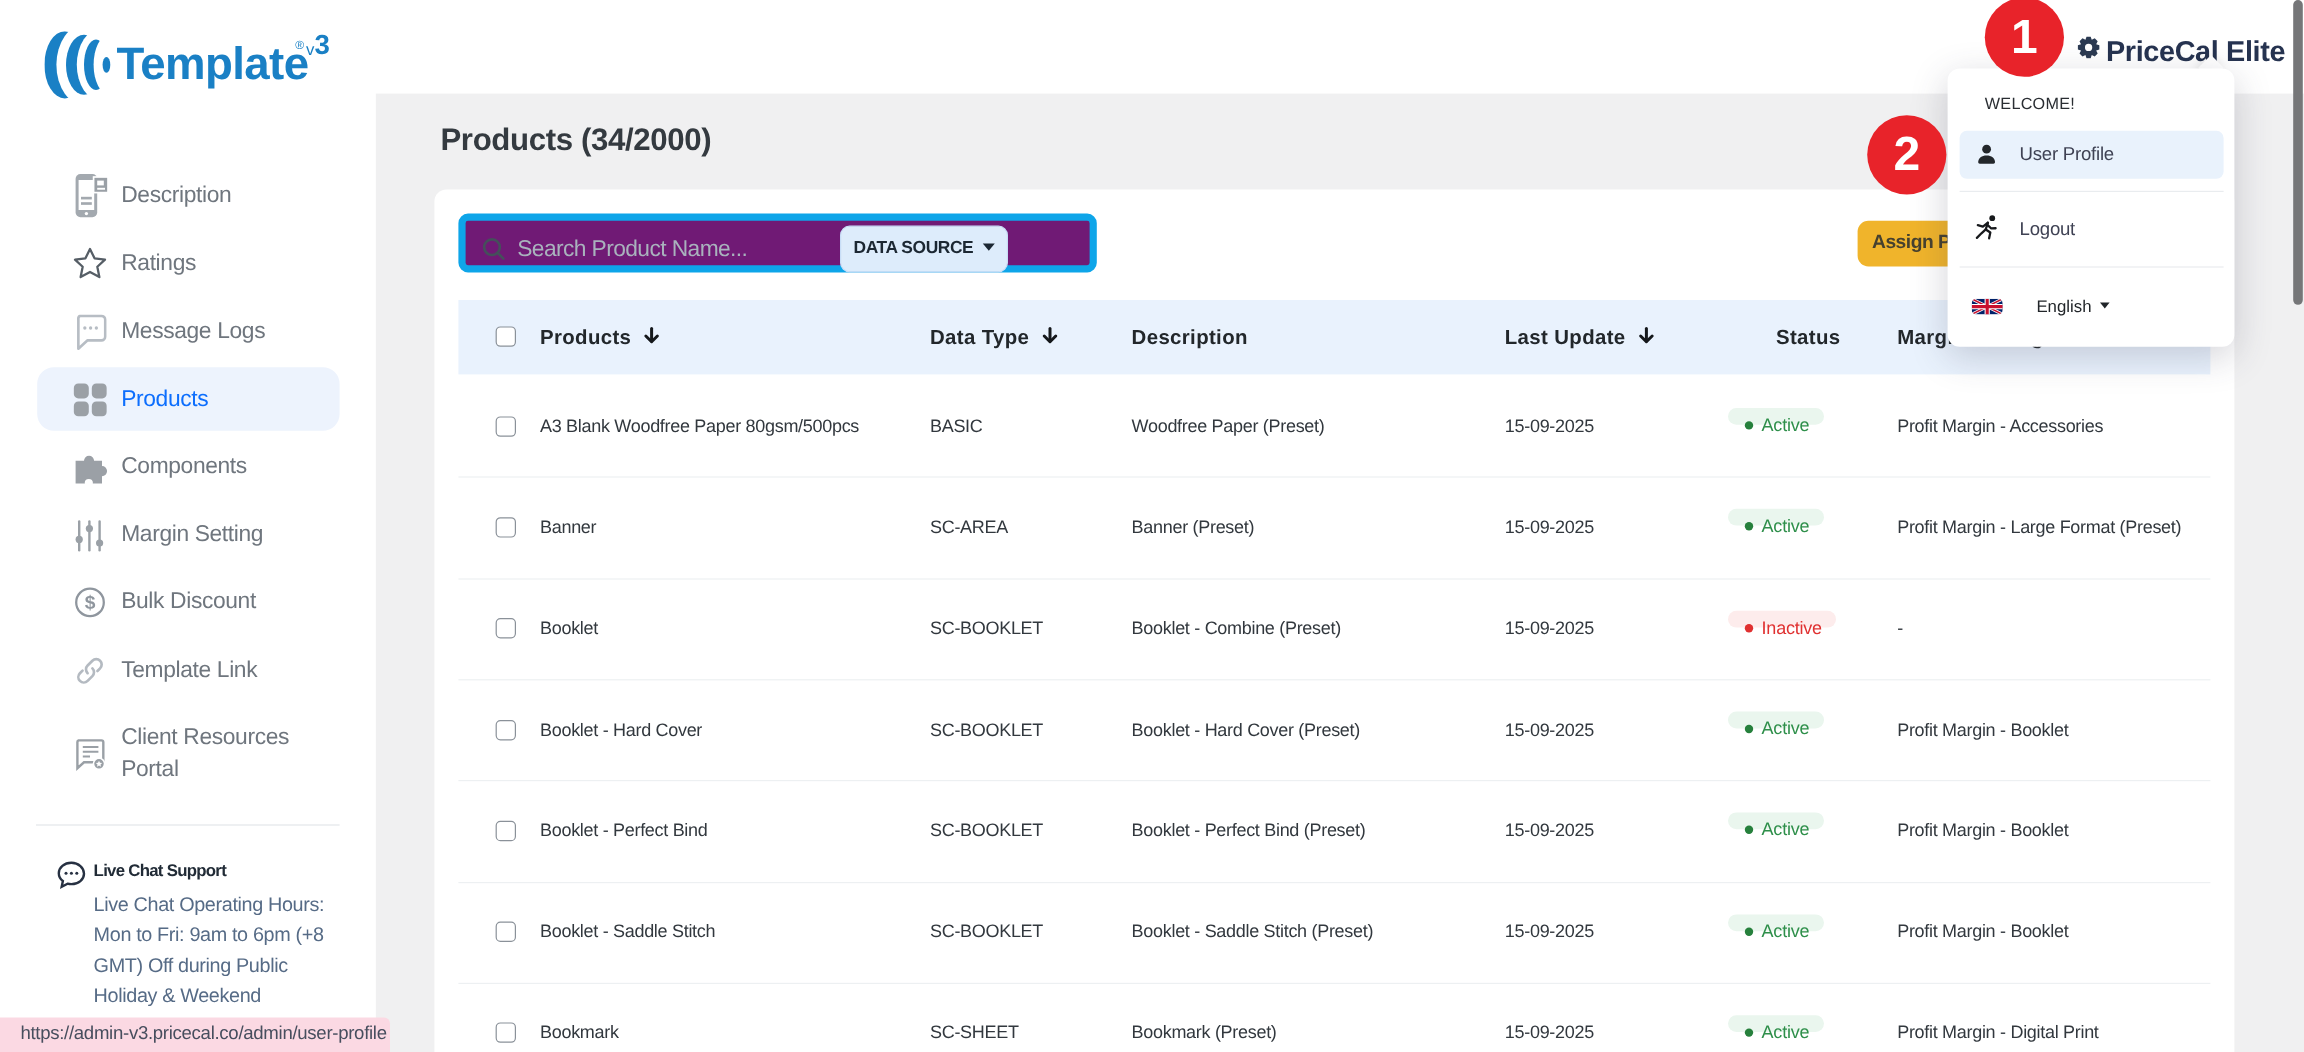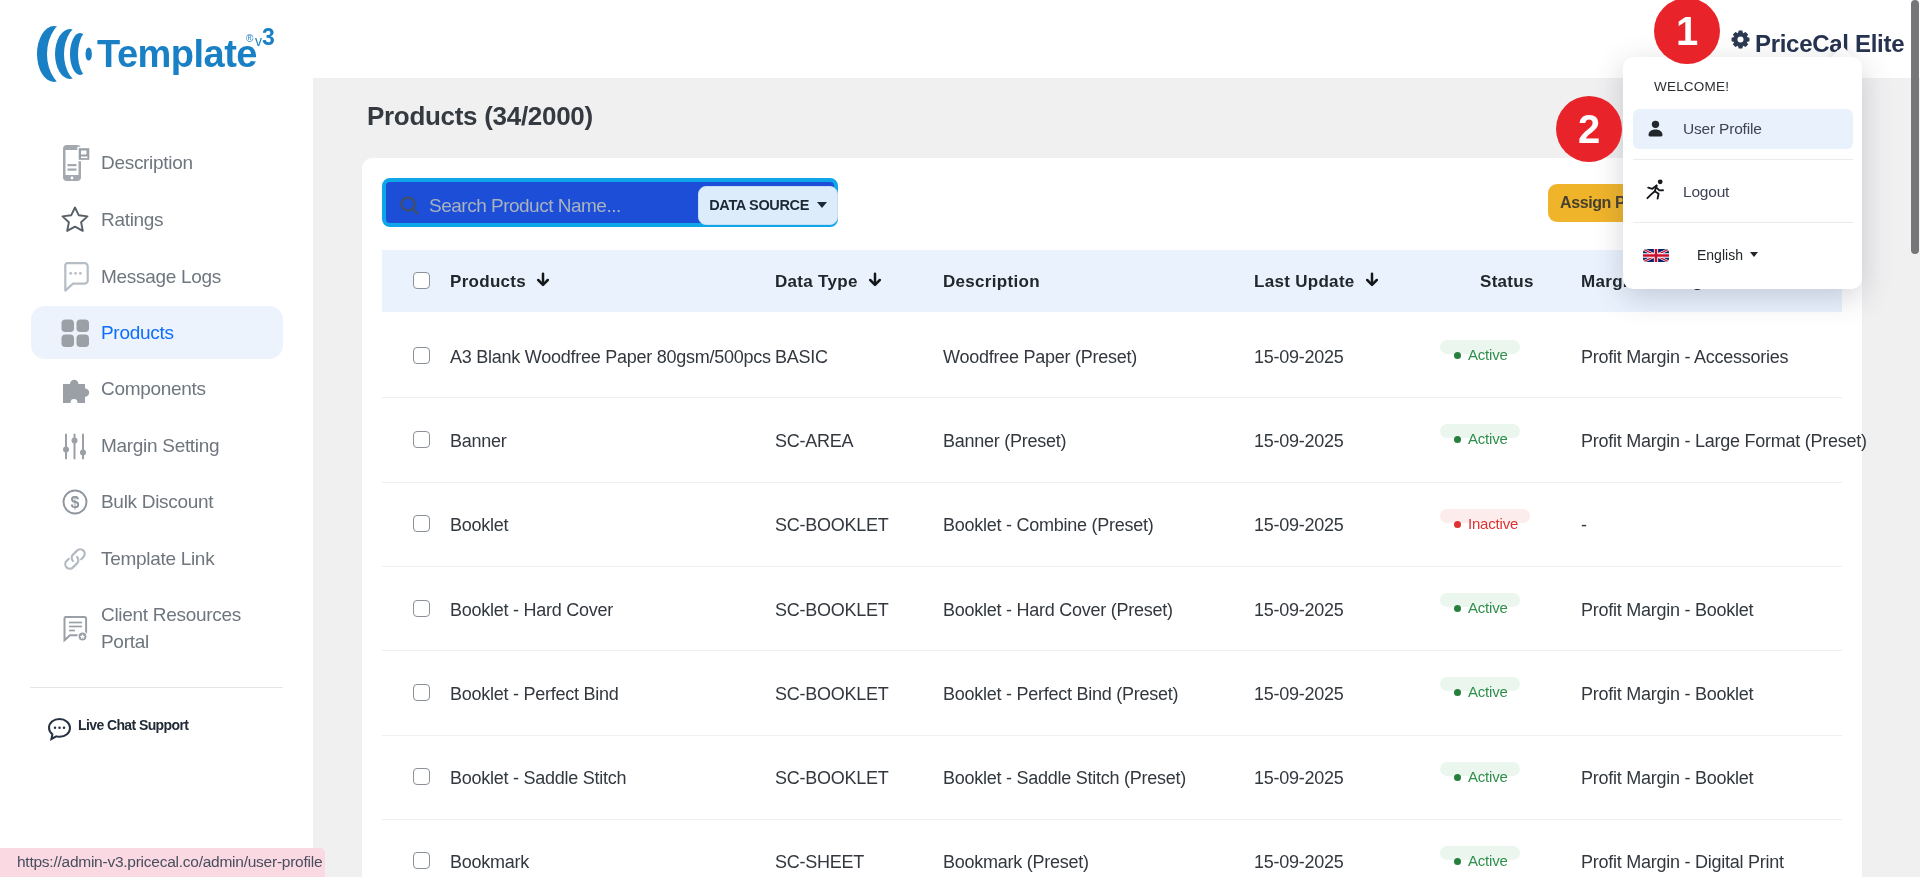--- a/index.html
+++ b/index.html
@@ -131,32 +131,33 @@
 
   <div class="abs" style="left:30px; top:687px; width:253px; height:1px; background:#e3e6e9;"></div>
 
   <div class="abs" style="left:46px; top:716px; width:26px; height:26px;" id="ic-chat"><svg width="27" height="27" viewBox="0 0 27 27">
   <path d="M13.5 3 c-6 0 -10.5 3.9 -10.5 8.7 0 2.6 1.3 4.9 3.4 6.5 l-1 4.8 4.9 -2.6 c1 .3 2.1 .4 3.2 .4 6 0 10.5 -3.9 10.5 -8.7 S19.5 3 13.5 3 z" fill="none" stroke="#273142" stroke-width="2"></path>
   <circle cx="9" cy="11.7" r="1.25" fill="#273142"></circle>
         <circle cx="13.5" cy="11.7" r="1.25" fill="#273142"></circle>
         <circle cx="18" cy="11.7" r="1.25" fill="#273142"></circle>
 </svg></div>
   <div class="abs" style="left:78px; top:717px; font-size:14px; letter-spacing:-0.6px; font-weight:bold; color:#212b36;">Live Chat Support</div>
+  <div class="abs" style="left:78px; top:742px; width:200px; font-size:16.5px; letter-spacing:-0.3px; line-height:25.3px; color:#566b86;">Live Chat Operating Hours: Mon to Fri: 9am to 6pm (+8 GMT) Off during Public Holiday &amp; Weekend</div>
 </div>
 
 <div class="abs" style="left:1731px; top:30px; width:19px; height:19px;" id="ic-gear"><svg width="19" height="19" viewBox="0 0 20 20">
   <path fill-rule="evenodd" d="M7.24,3.35 L8.17,0.58 L11.83,0.58 L12.76,3.35 L12.76,3.35 L15.37,2.04 L17.96,4.63 L16.65,7.24 L16.65,7.24 L19.42,8.17 L19.42,11.83 L16.65,12.76 L16.65,12.76 L17.96,15.37 L15.37,17.96 L12.76,16.65 L12.76,16.65 L11.83,19.42 L8.17,19.42 L7.24,16.65 L7.24,16.65 L4.63,17.96 L2.04,15.37 L3.35,12.76 L3.35,12.76 L0.58,11.83 L0.58,8.17 L3.35,7.24 L3.35,7.24 L2.04,4.63 L4.63,2.04 L7.24,3.35 Z M10,13.2 A3.2,3.2 0 1 1 10,6.8 A3.2,3.2 0 1 1 10,13.2 Z" fill="#2b3a52"></path>
 </svg></div>
 <div class="abs" style="left:1755px; top:30px; font-size:24px; letter-spacing:-0.3px; font-weight:bold; color:#263350;">PriceCal Elite</div>
 
 <div class="abs" style="left:367px; top:101px; font-size:26px; letter-spacing:-0.3px; font-weight:bold; color:#343a40;">Products (34/2000)</div>
 
 <div class="abs" style="left:362px; top:158px; width:1500px; height:760px; background:#ffffff; border-radius:10px;"></div>
 
-<div class="abs" style="left:382px; top:178px; width:456px; height:49px; border:4px solid #0ea5e9; border-radius:8px; background:#1d4ed8;">
+<div class="abs" style="left:382px; top:178px; width:532px; height:49px; border:6px solid #0ea5e9; border-radius:8px; background:#701a75;">
   <svg class="abs" style="left:13px; top:13px;" width="22" height="22" viewBox="0 0 22 22">
     <circle cx="9" cy="9" r="6.5" fill="none" stroke="#454f5b" stroke-width="2.2"></circle>
     <line x1="13.8" y1="13.8" x2="18.5" y2="18.5" stroke="#454f5b" stroke-width="2.2" stroke-linecap="round"></line>
   </svg>
   <div class="abs" style="left:43px; top:13px; font-size:19px; letter-spacing:-0.5px; color:#a9b2bd;">Search Product Name...</div>
   <div class="abs" style="left:312px; top:4px; width:140px; height:39px; background:#ddecfb; border:1px solid #c7ddf6; border-radius:8px; text-align:center; line-height:37px; font-size:14.5px; letter-spacing:-0.35px; font-weight:bold; color:#1c2833;">DATA SOURCE <span style="display:inline-block; vertical-align:2px; margin-left:4px; width:0; height:0; border-left:5px solid transparent; border-right:5px solid transparent; border-top:6px solid #1c2833;"></span></div>
 </div>
 
 <div class="abs" style="left:1548px; top:184px; width:294px; height:38px; background:#f0b42b; border-radius:9px; overflow:hidden;">
   <div class="abs" style="left:12px; top:0; line-height:38px; font-size:16px; letter-spacing:-0.4px; font-weight:bold; color:#46412f; white-space:nowrap;">Assign Products</div>
@@ -288,20 +289,20 @@
 <div class="abs" style="left:1911px; top:0; width:8px; height:254px; background:#757678; border-radius:4px;"></div>
 
 <style>
   .menu-item { position:absolute; left:62px; width:240px; }
   .mi-icon { position:absolute; left:0px; top:0px; width:26px; height:26px; }
   .mi-text { position:absolute; left:39px; top:0px; font-size:19px; letter-spacing:-0.3px; color:#6f767e; white-space:nowrap; line-height:26px; }
   .th { font-size:17px; font-weight:bold; color:#22272b; letter-spacing:0.3px; white-space:nowrap; }
   .cb { width:17px; height:17px; border:1.6px solid #8a9199; border-radius:4px; background:#fff; }
   .circ { width:66px; height:66px; border-radius:50%; background:#e8232a; color:#fff; font-size:40px; font-weight:bold; text-align:center; line-height:66px; }
   .row-line { position:absolute; left:382px; width:1460px; height:1px; background:#edf0f2; }
-  .td { position:absolute; font-size:18px; letter-spacing:-0.25px; color:#32383e; white-space:nowrap; }
+  .td { position:absolute; font-size:15px; letter-spacing:-0.25px; color:#32383e; white-space:nowrap; }
   .pill { position:absolute; left:1440px; height:14px; border-radius:7px; font-size:15px; letter-spacing:-0.2px; line-height:30px; }
   .pill .dot { display:inline-block; width:7px; height:7px; border-radius:50%; margin:0 7px 1px 14px; }
   .pill-a { background:#eaf6ee; color:#2e8f4a; }
   .pill-a .dot { background:#26803c; }
   .pill-i { background:#fdecec; color:#e03131; }
   .pill-i .dot { background:#e03131; }
 </style>
 
 </body></html>

